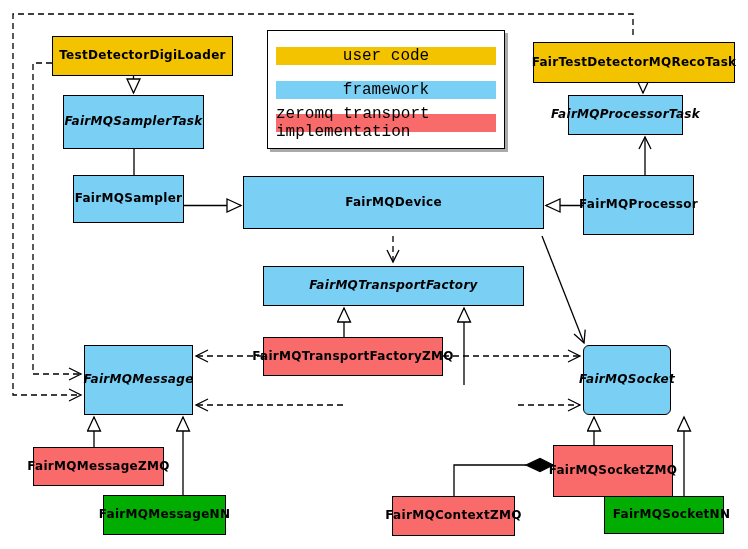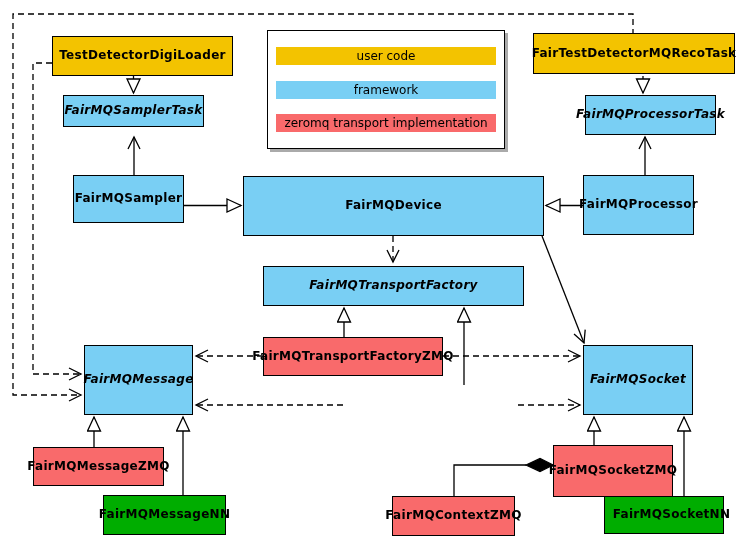--- a/index.html
+++ b/index.html
@@ -14,47 +14,47 @@
     font-size:12px;font-weight:bold;color:#000000;letter-spacing:0.3px;line-height:1.1;
   }
   .node.abstract{font-style:italic;}
   .cat-user_code{background:var(--user_code,#F3C300);}
   .cat-framework{background:var(--framework,#79CFF4);}
   .cat-zeromq{background:var(--zeromq,#F96A6B);}
   .cat-nanomsg{background:var(--nanomsg,#00AD00);}
 
   
   #n-digiloader   {left:52px; top:36px; width:181px;height:40px;}
-  #n-samplertask  {left:63px; top:95px; width:141px;height:32px;}
+  #n-samplertask  {left:63px; top:95px; width:141px;height:54px;}
   #n-sampler      {left:73px; top:175px;width:111px;height:48px;}
-  #n-device       {left:243px;top:176px;width:301px;height:60px;}
-  #n-recotask     {left:533px;top:33px; width:202px;height:41px;}
-  #n-processortask{left:585px;top:95px; width:131px;height:40px;}
+  #n-device       {left:243px;top:176px;width:301px;height:53px;}
+  #n-recotask     {left:533px;top:42px; width:202px;height:41px;}
+  #n-processortask{left:568px;top:95px; width:115px;height:40px;}
   #n-processor    {left:583px;top:175px;width:111px;height:60px;}
   #n-factory      {left:263px;top:266px;width:261px;height:40px;}
   #n-factoryzmq   {left:263px;top:337px;width:180px;height:39px;}
   #n-factorynn    {left:343px;top:385px;width:175px;height:40px;}
   #n-message      {left:84px; top:345px;width:109px;height:70px;}
-  #n-socket       {left:583px;top:345px;width:110px;height:70px;}
+  #n-socket       {left:583px;top:345px;width:88px;height:70px;border-radius:6px;}
   #n-messagezmq   {left:33px; top:447px;width:131px;height:39px;}
   #n-messagenn    {left:103px;top:495px;width:123px;height:40px;}
   #n-socketzmq    {left:553px;top:445px;width:120px;height:52px;}
   #n-contextzmq   {left:392px;top:496px;width:123px;height:40px;}
   #n-socketnn     {left:604px;top:496px;width:120px;height:38px;padding-left:15px;}
 
   
   #legend{
     position:absolute;left:267px;top:30px;width:238px;height:119px;
     box-sizing:border-box;border:1.5px solid #000;background:#fff;
     box-shadow:3px 3px 0 #aaaaaa;
     display:flex;flex-direction:column;justify-content:space-evenly;align-items:center;
   }
   .legend-bar{
     width:220px;height:18px;display:flex;align-items:center;justify-content:center;
-    font-size:12px;color:#000;
+    font-size:16px;color:#000;font-family:Liberation Mono, monospace;
   }
 </style>
 </head>
 <body>
 
 <div id="stage">
 
   <svg id="edges" width="748" height="549" viewBox="0 0 748 549" xmlns="http://www.w3.org/2000/svg">
     <defs>
       <marker id="tri" markerUnits="userSpaceOnUse" markerWidth="18" markerHeight="16" refX="15" refY="7.5" orient="auto">

